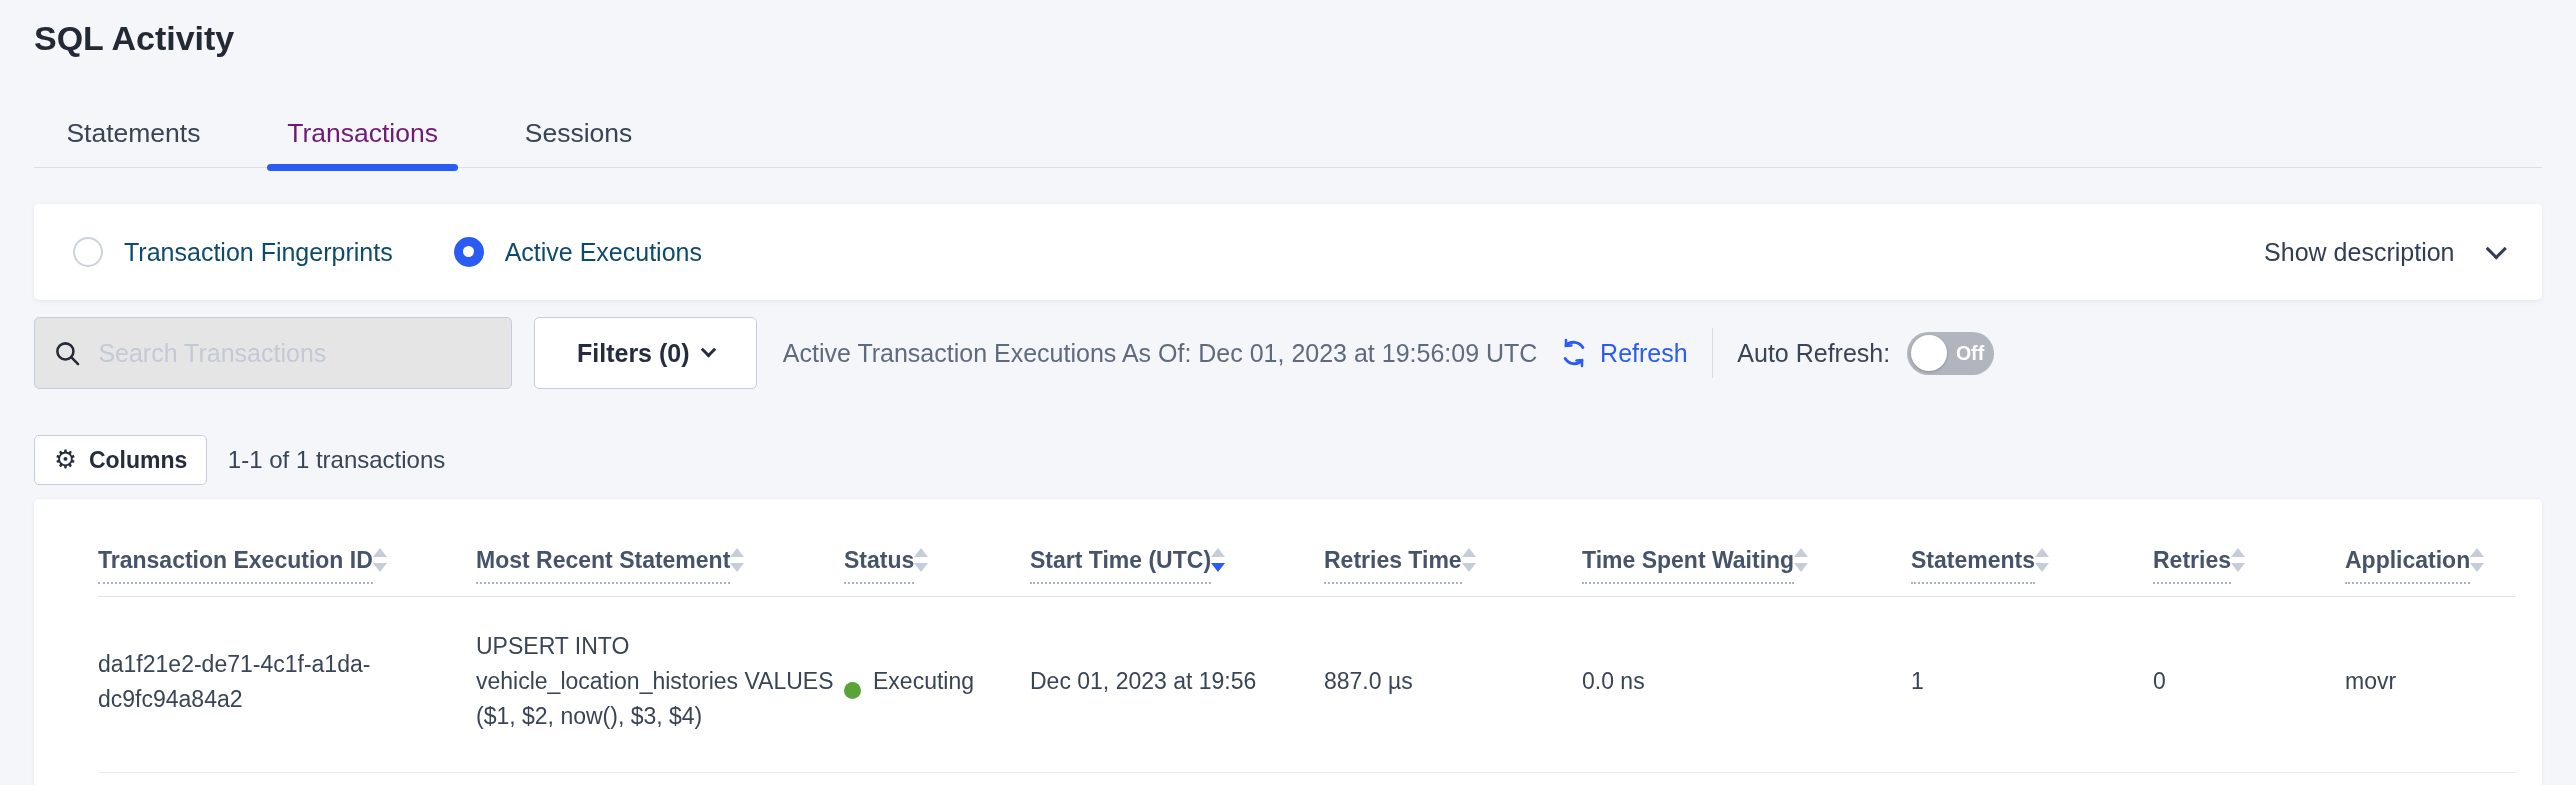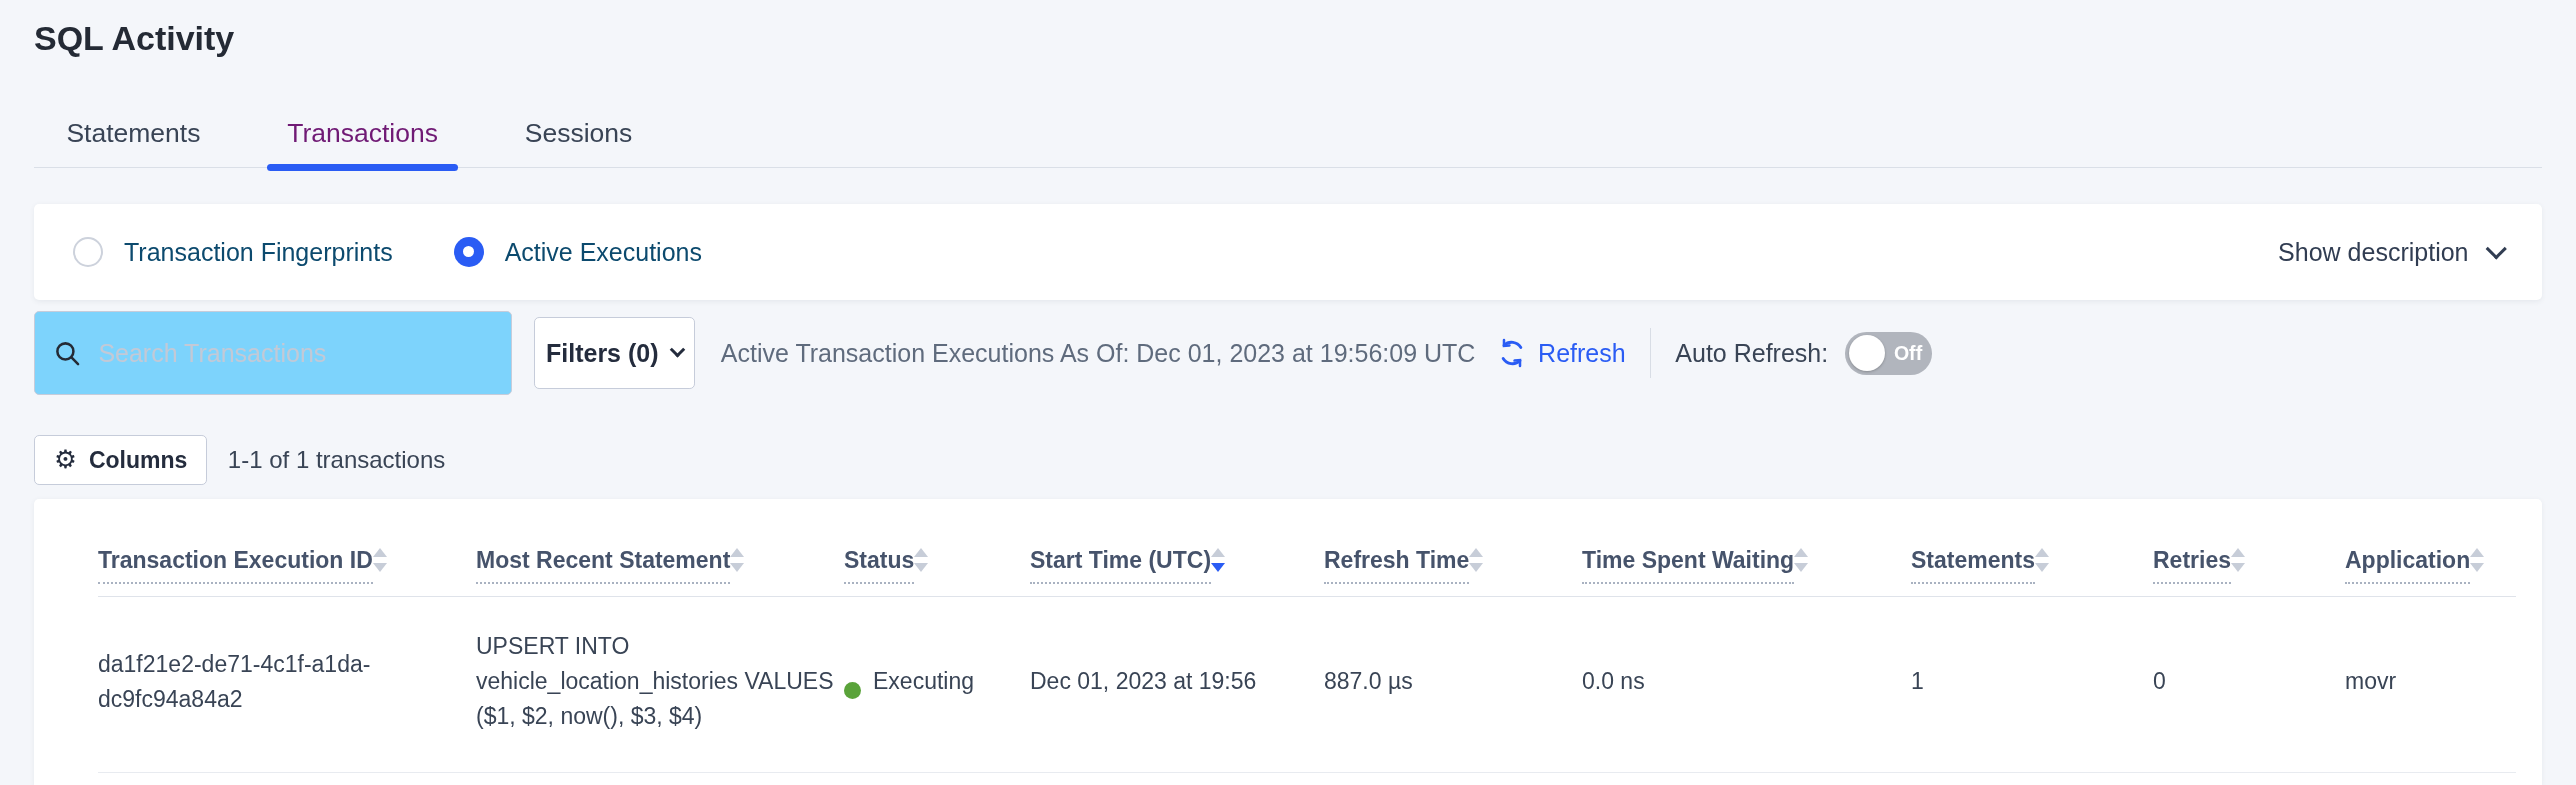--- a/index.html
+++ b/index.html
@@ -24,35 +24,35 @@
   .options-card { margin-top:36px; min-height:96px; background:#fff; border-radius:5.1px;
          box-shadow:0 1.7px 5.1px rgba(60,70,90,.07); display:flex; align-items:center;
          padding:0 39px; }
   .radio-option { display:flex; align-items:center; margin-right:61px; cursor:pointer; }
   .radio-circle { width:30px; height:30px; border-radius:50%; background:#fff;
          border:2.6px solid #cdd2dc; position:relative; flex:none; }
   .radio-circle.selected { border:none; background:#2a5cf4; }
   .radio-circle.selected::after { content:""; position:absolute; width:11px; height:11px;
          background:#fff; border-radius:50%; left:9.4px; top:9.4px; }
   .radio-label { margin-left:21px; font-size:25px; color:#0c4a6e;text-align:center; }
-  .show-description { margin-left:auto; display:flex; align-items:center; gap:20px;
+  .show-description { margin-left:auto; display:flex; align-items:center; gap:34px;
          font-size:25px; color:#313d52; cursor:pointer; }
   .chev { width:14.5px; height:14.5px; border-right:3.4px solid #313d52;
          border-bottom:3.4px solid #313d52; transform:rotate(45deg) translate(-2.6px,-2.6px); }
   .chev.small { width:11px; height:11px; border-width:3px; border-color:#242c3d; }
 
   
   .controls-row { margin-top:17px; display:flex; align-items:center; height:72px; flex:none; }
-  .search-box { width:478px; height:84px; background:#7dd3fc; border:1.7px solid #c6ccda;
+  .search-box { width:478px; height:72px; background:#e5e5e5; border:1.7px solid #c6ccda;
          border-radius:5.1px; display:flex; align-items:center; padding:16px 19px; }
   .search-box svg { flex:none; }
   .search-input { border:none; outline:none; font-size:25px; color:#394455; flex:1;
          margin-left:15.4px; background:transparent; font-family:"Liberation Sans",sans-serif; }
   .search-input::placeholder { color:#c3c9d6; }
-  .filters-btn { margin-left:22px; height:72px; padding:0 11px; background:#fff;
+  .filters-btn { margin-left:22px; height:72px; padding:0 42px; background:#fff;
          border:1.7px solid #c6ccda; border-radius:5.1px; display:flex; align-items:center;
          gap:13.7px; font-size:25px; font-weight:700; color:#242c3d; cursor:pointer; }
   .as-of { margin-left:25.6px; font-size:25px; color:#5f6b7d; }
   .refresh-btn { margin-left:20.5px; display:flex; align-items:center; gap:10.2px;
          color:#2a5cf4; font-size:25px; cursor:pointer; }
   .vdivider { width:1.7px; height:50px; background:#d8dde5; margin:0 24px; }
   .auto-refresh-label { font-size:25px; color:#394455; }
   .toggle { margin-left:17px; width:87px; height:43px; border-radius:21.3px;
          background:#b1b5bd; position:relative; cursor:pointer; flex:none; }
   .toggle-knob { position:absolute; left:3.4px; top:3.4px; width:36px; height:36px;
@@ -183,21 +183,21 @@
           </span>
       </div>
       <div class="th">
         <span class="th-label">Start Time (UTC)</span>
         <span class="sort">
             <i class="tri up"></i>
             <i class="tri down active"></i>
           </span>
       </div>
       <div class="th">
-        <span class="th-label">Refresh Time</span>
+        <span class="th-label">Retries Time</span>
         <span class="sort">
             <i class="tri up"></i>
             <i class="tri down"></i>
           </span>
       </div>
       <div class="th">
         <span class="th-label">Time Spent Waiting</span>
         <span class="sort">
             <i class="tri up"></i>
             <i class="tri down"></i>

